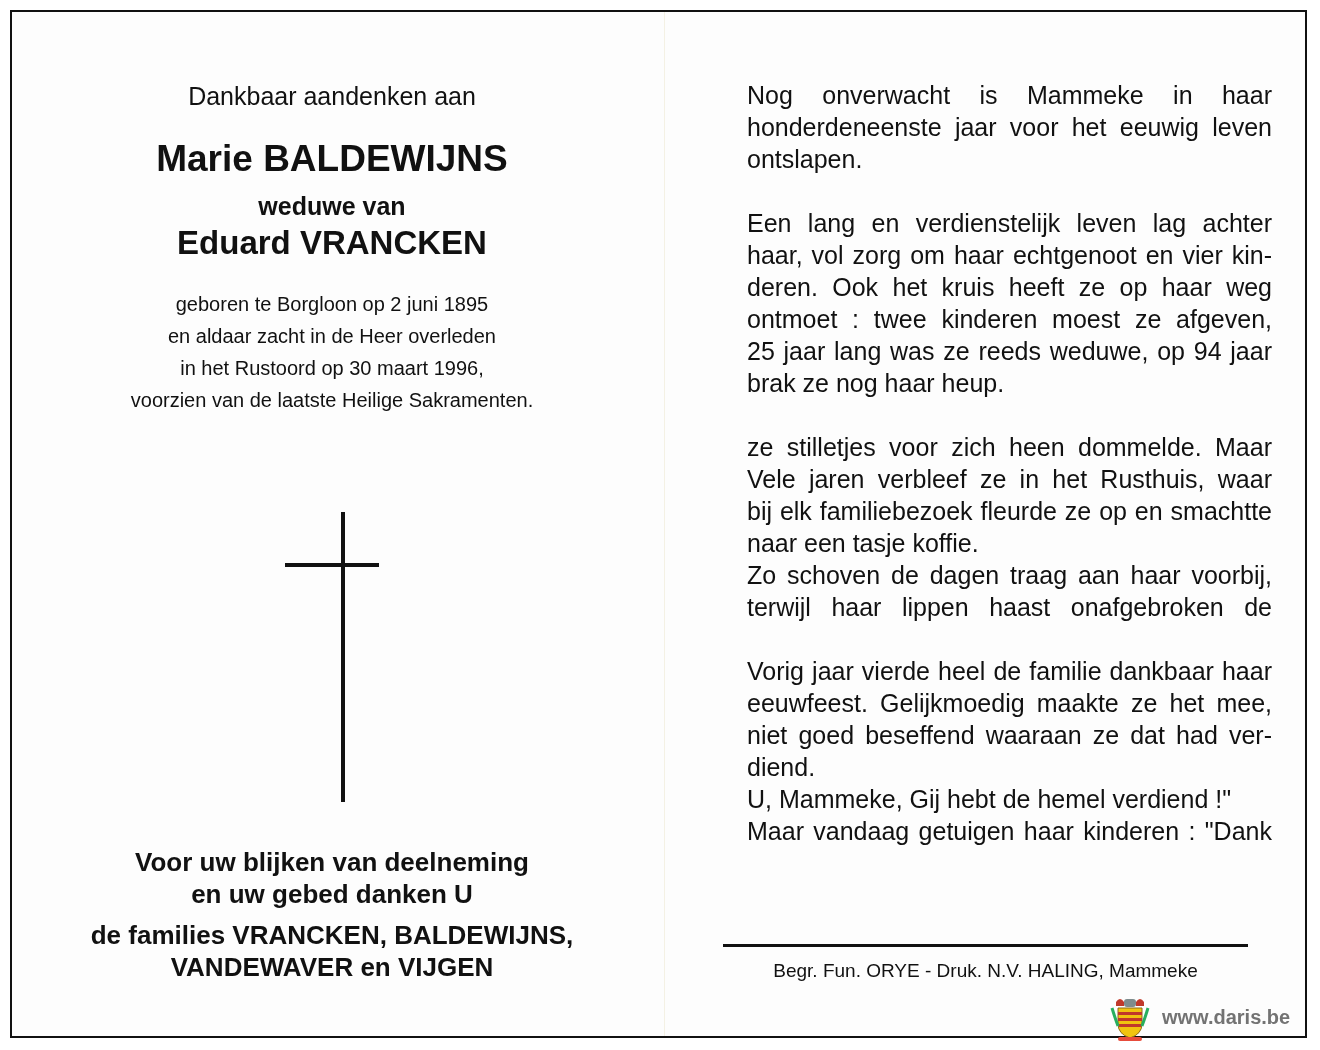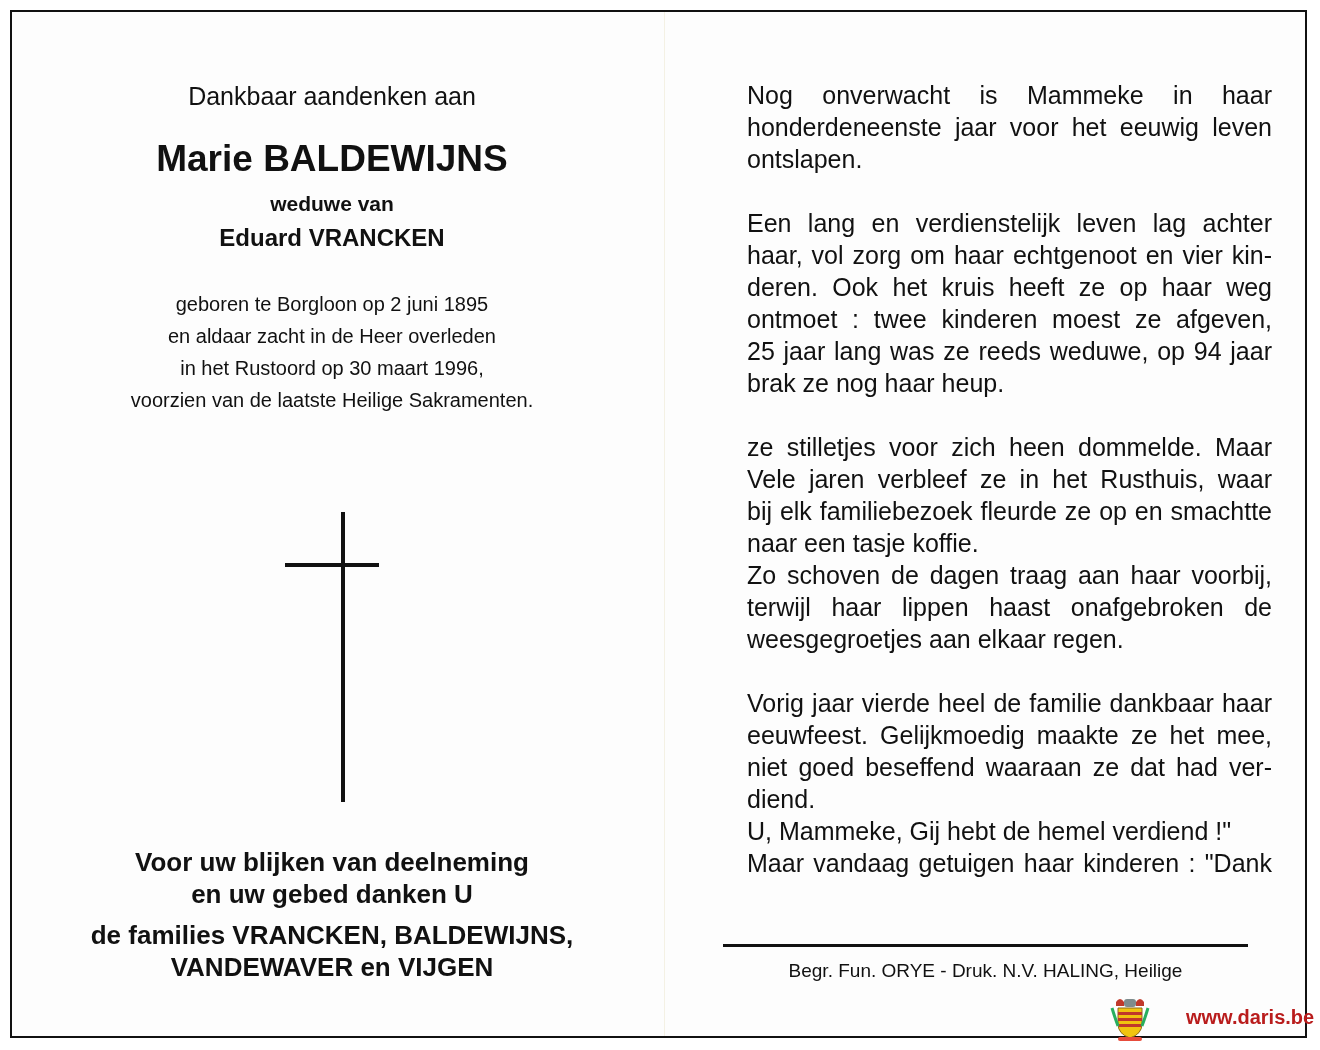--- a/index.html
+++ b/index.html
@@ -44,26 +44,26 @@
       top: 70px;
       font-size: 25px;
     }
     .name {
       top: 126px;
       font-size: 37px;
       font-weight: bold;
     }
     .weduwe {
       top: 180px;
-      font-size: 21px;
+      font-size: 25px;
       font-weight: bold;
     }
     .husband {
       top: 212px;
-      font-size: 24px;
+      font-size: 33px;
       font-weight: bold;
     }
     .bio {
       top: 276px;
       font-size: 20px;
       line-height: 32px;
     }
     .cross-v {
       position: absolute;
       left: 329px;
@@ -218,45 +218,44 @@
     </p>
     <p class="para tight">
       <span class="ln">ze stilletjes voor zich heen dommelde. Maar</span>
       <span class="ln">Vele jaren verbleef ze in het Rusthuis, waar</span>
       <span class="ln">bij elk familiebezoek fleurde ze op en smachtte</span>
       <span class="ln last">naar een tasje koffie.</span>
     </p>
     <p class="para">
       <span class="ln">Zo schoven de dagen traag aan haar voorbij,</span>
       <span class="ln">terwijl haar lippen haast onafgebroken de</span>
-      <span class="ln last">weesgegroetjes aan elkaar regen.</span>
     </p>
     <p class="para tight">
       <span class="ln">Vorig jaar vierde heel de familie dankbaar haar</span>
       <span class="ln">eeuwfeest. Gelijkmoedig maakte ze het mee,</span>
       <span class="ln">niet goed beseffend waaraan ze dat had ver-</span>
       <span class="ln last">diend.</span>
     </p>
     <p class="para tight">
       <span class="ln last">U, Mammeke, Gij hebt de hemel verdiend !"</span>
       <span class="ln">Maar vandaag getuigen haar kinderen : "Dank</span>
     </p>
   </div>
 
   <div class="rule"></div>
-  <div class="printer">Begr. Fun. ORYE - Druk. N.V. HALING, Heilige</div>
+  <div class="printer">Begr. Fun. ORYE - Druk. N.V. HALING, Mammeke</div>
 </div>
 
 <div class="watermark">
   <svg class="crest" viewBox="0 0 40 46">
     <path d="M6 6 Q10 0 14 6 L14 10 L6 10 Z" fill="#c0392b"></path>
     <path d="M26 6 Q30 0 34 6 L34 10 L26 10 Z" fill="#c0392b"></path>
     <rect x="14" y="3" width="12" height="8" rx="3" fill="#7f8c8d"></rect>
     <path d="M8 12 L32 12 L32 28 Q32 38 20 42 Q8 38 8 28 Z" fill="#f1c40f" stroke="#8e6b1a" stroke-width="1"></path>
     <rect x="8" y="16" width="24" height="3" fill="#c0392b"></rect>
     <rect x="8" y="22" width="24" height="3" fill="#c0392b"></rect>
     <rect x="9" y="28" width="22" height="3" fill="#c0392b"></rect>
     <path d="M2 12 Q5 22 8 30" stroke="#27ae60" stroke-width="3" fill="none"></path>
     <path d="M38 12 Q35 22 32 30" stroke="#27ae60" stroke-width="3" fill="none"></path>
     <rect x="8" y="41" width="24" height="4" rx="2" fill="#e74c3c"></rect>
   </svg>
-  <span class="site" style="color: #b91c1c; margin-left: 24px;">www.daris.be</span>
+  <span class="site" style="color: #737373;">www.daris.be</span>
 </div>
 
 </body></html>

